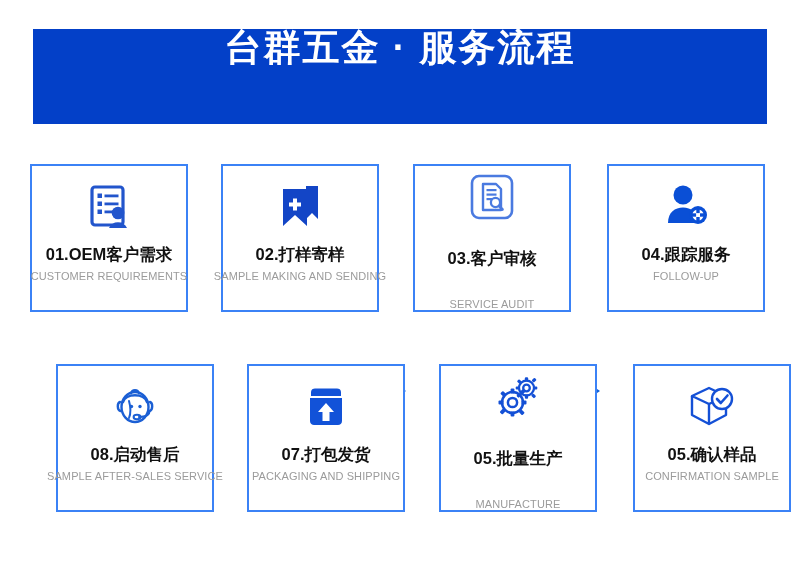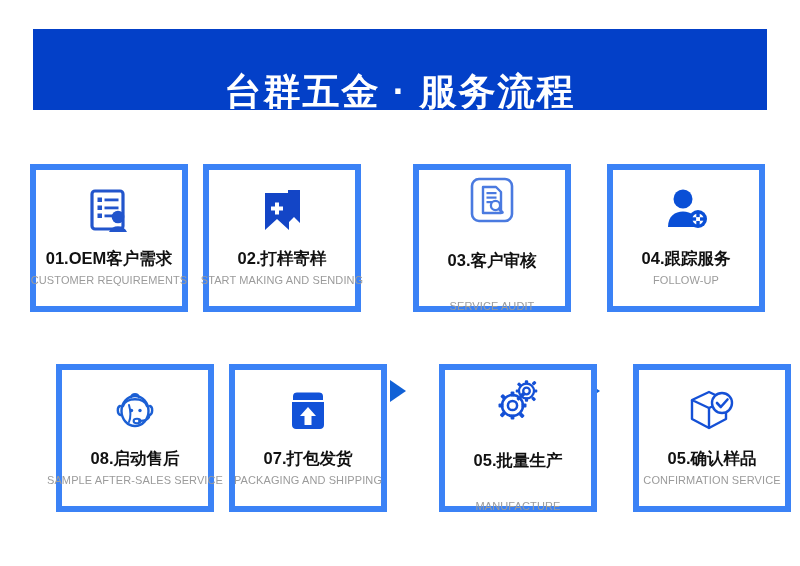--- a/index.html
+++ b/index.html
@@ -14,24 +14,24 @@
     overflow: hidden;
     position: relative;
   }
 
   
   .banner {
     position: absolute;
     left: 33px;
     top: 29px;
     width: 734px;
-    height: 81px;
+    height: 95px;
     background: #0340c8;
     display: flex;
-    align-items: flex-end;
+    align-items: flex-start;
     justify-content: center;
   }
   .banner-title {
     color: #ffffff;
     font-size: 37px;
     font-weight: bold;
     letter-spacing: 2px;
     line-height: 1;
     white-space: nowrap;
   }
@@ -50,29 +50,29 @@
   .row.row-bottom {
     margin-top: 25px;
     margin-left: 26px;
   }
 
   .card {
     position: absolute;
     top: 14px;
     width: 158px;
     height: 148px;
-    border: 6px solid #3b82f6;
+    border: 2px solid #3b82f6;
     background: #ffffff;
     box-sizing: border-box;
     display: flex;
     flex-direction: column;
     align-items: center;
   }
   .card.c0 { left: 30px; }
-  .card.c1 { left: 203px; }
+  .card.c1 { left: 221px; }
   .card.c2 { left: 413px; gap: 24px; }
   .card.c3 { left: 607px; }
 
   .icon-wrap {
     height: 74px;
     display: flex;
     align-items: center;
     justify-content: center;
     margin-top: 4px;
   }
@@ -155,21 +155,21 @@
     <div class="card c1">
       <div class="icon-wrap">
         <svg width="52" height="52" viewBox="0 0 52 52">
           <path d="M22 5 H44 V38 L38 32 L32 38 V5 Z" fill="#1345c6"></path>
           <path d="M9 8 H33 V45 L21 34 L9 45 Z" fill="#1345c6"></path>
           <rect x="19" y="17.5" width="4" height="12" fill="#ffffff"></rect>
           <rect x="15" y="21.5" width="12" height="4" fill="#ffffff"></rect>
         </svg>
       </div>
       <div class="card-title">02.打样寄样</div>
-      <div class="card-sub">START MAKING AND SENDING</div>
+      <div class="card-sub">SAMPLE MAKING AND SENDING</div>
     </div>
 
     <div class="card c2">
       <div class="icon-wrap">
         <svg width="52" height="52" viewBox="0 0 52 52">
           <rect x="6" y="5" width="40" height="42" rx="7" fill="none" stroke="#4a7ae0" stroke-width="2.6"></rect>
           <path d="M17 13 H30 L35 18 V39 H17 Z" fill="none" stroke="#4a7ae0" stroke-width="2.4" stroke-linejoin="round"></path>
           <rect x="20.5" y="18" width="10" height="2.2" fill="#4a7ae0"></rect>
           <rect x="20.5" y="22.5" width="10" height="2.2" fill="#4a7ae0"></rect>
           <rect x="20.5" y="27" width="6" height="2.2" fill="#4a7ae0"></rect>
@@ -283,17 +283,17 @@
           <g fill="none" stroke="#1450d6" stroke-width="2.4" stroke-linejoin="round">
             <path d="M23 7 L40 15 L23 23 L6 15 Z"></path>
             <path d="M6 15 V34 L23 43 V23"></path>
             <path d="M40 15 V34 L23 43"></path>
           </g>
           <circle cx="36" cy="18" r="10" fill="#ffffff" stroke="#1450d6" stroke-width="2.4"></circle>
           <path d="M31 18 L34.8 22 L41.5 14.5" fill="none" stroke="#1450d6" stroke-width="2.6" stroke-linecap="round" stroke-linejoin="round"></path>
         </svg>
       </div>
       <div class="card-title">05.确认样品</div>
-      <div class="card-sub">CONFIRMATION SERVICE</div>
+      <div class="card-sub">CONFIRMATION SAMPLE</div>
     </div>
 
   </div>
 </div>
 
 </body></html>

